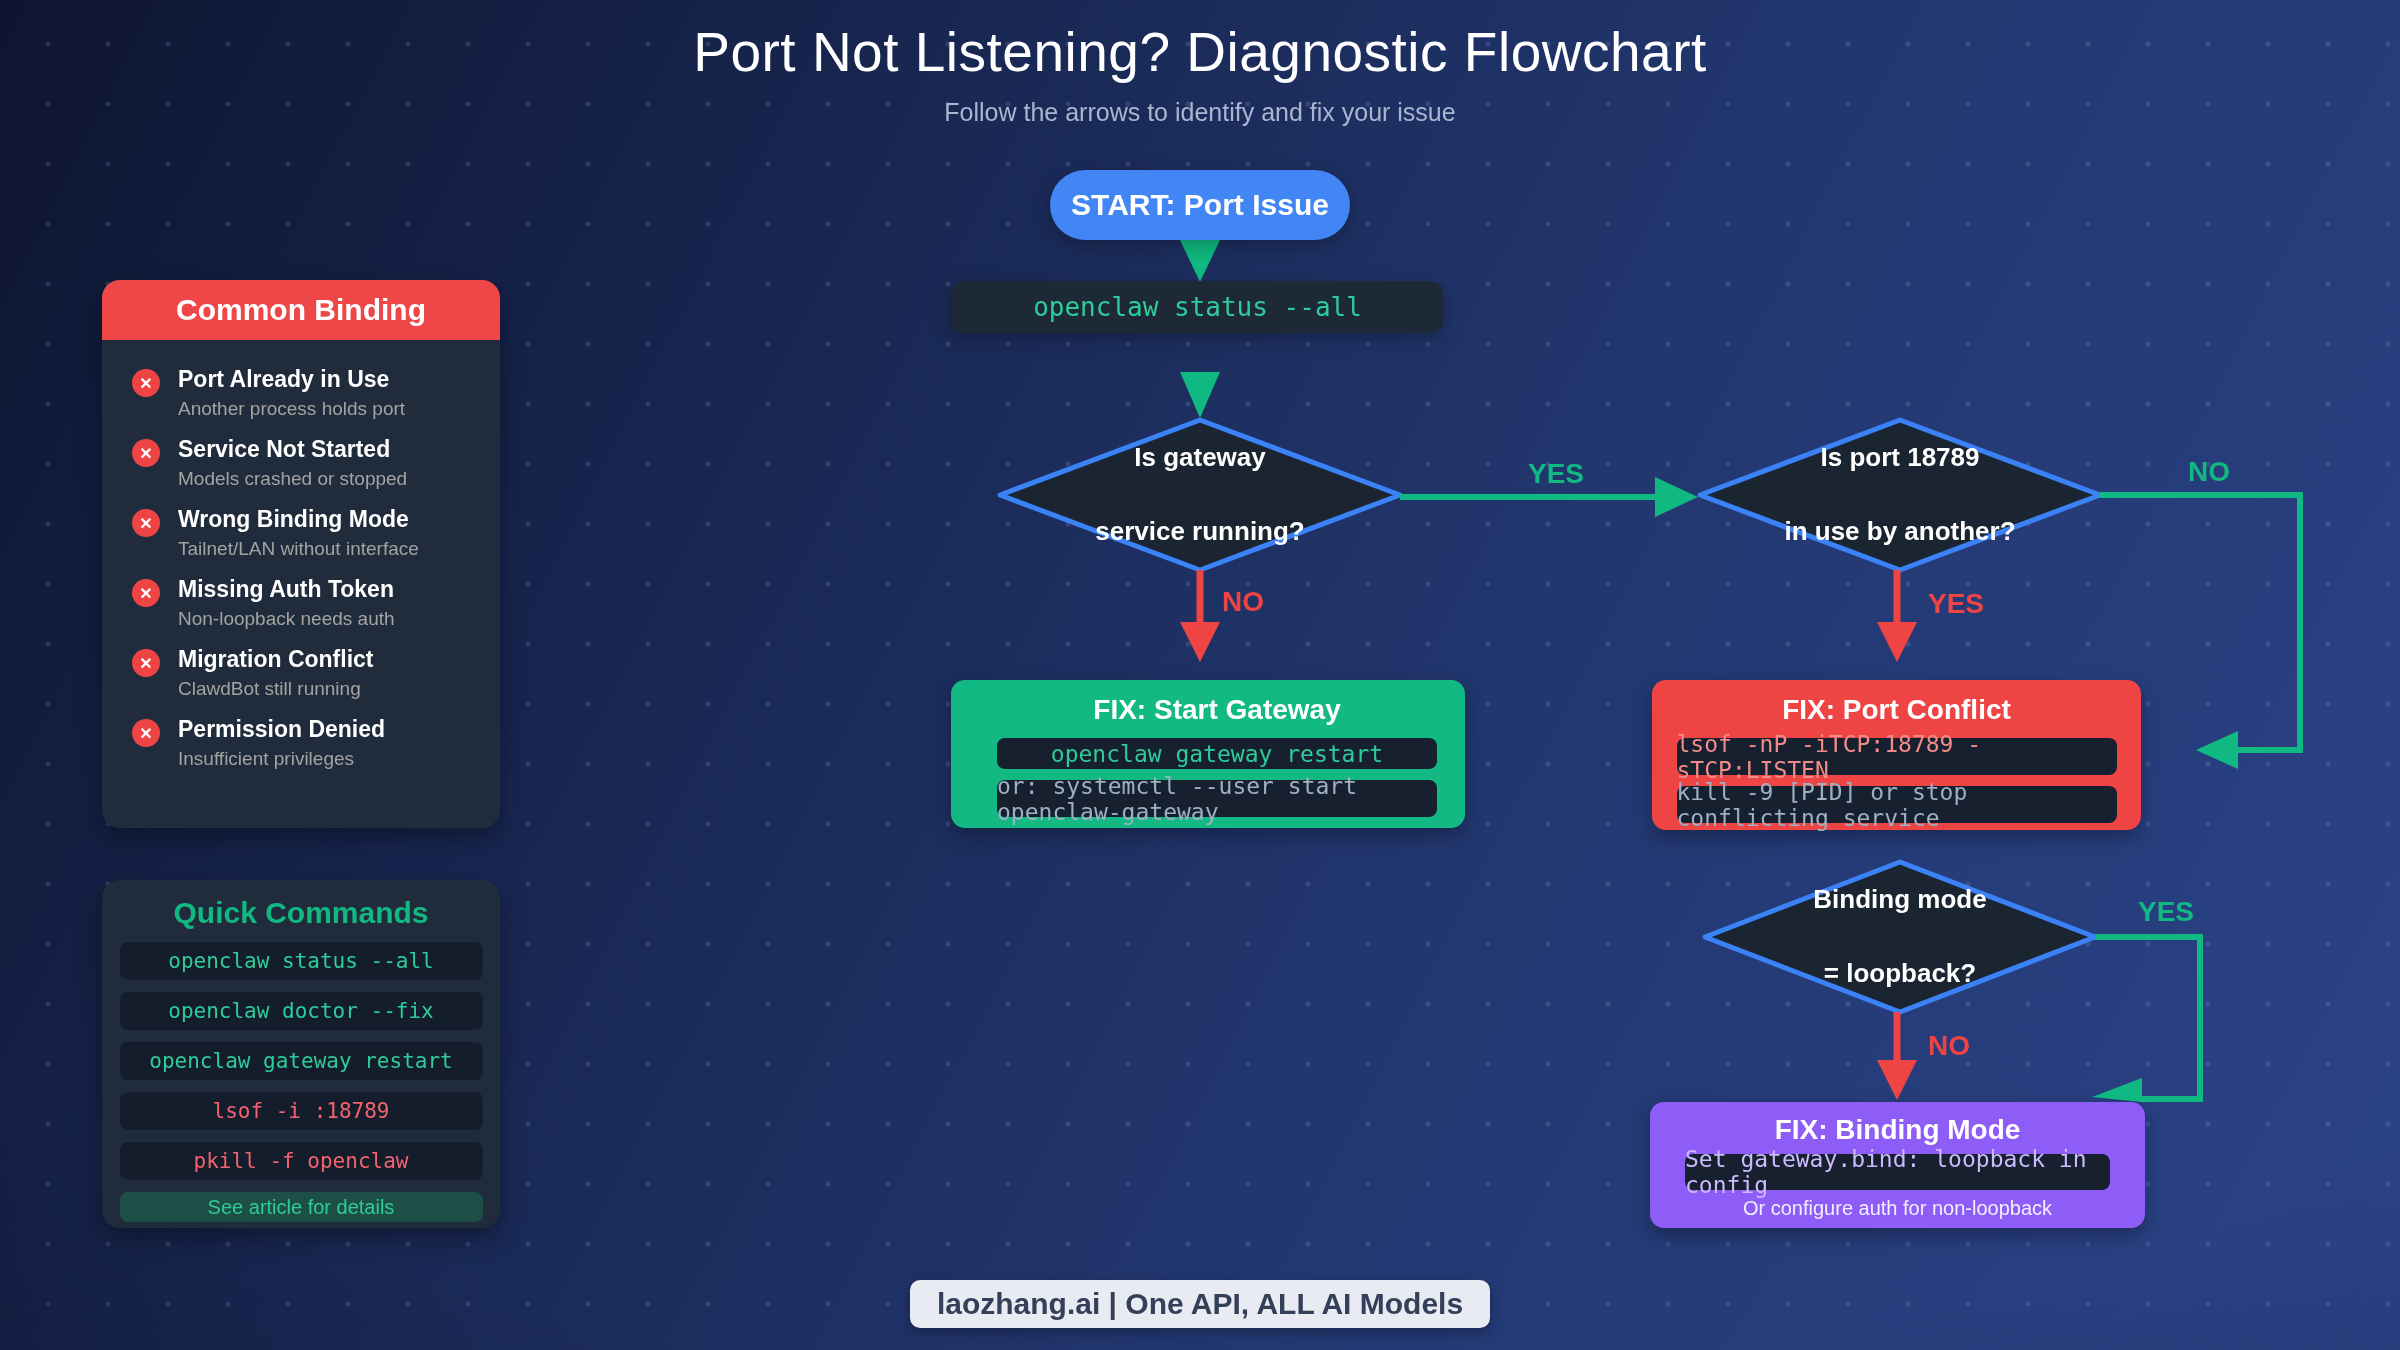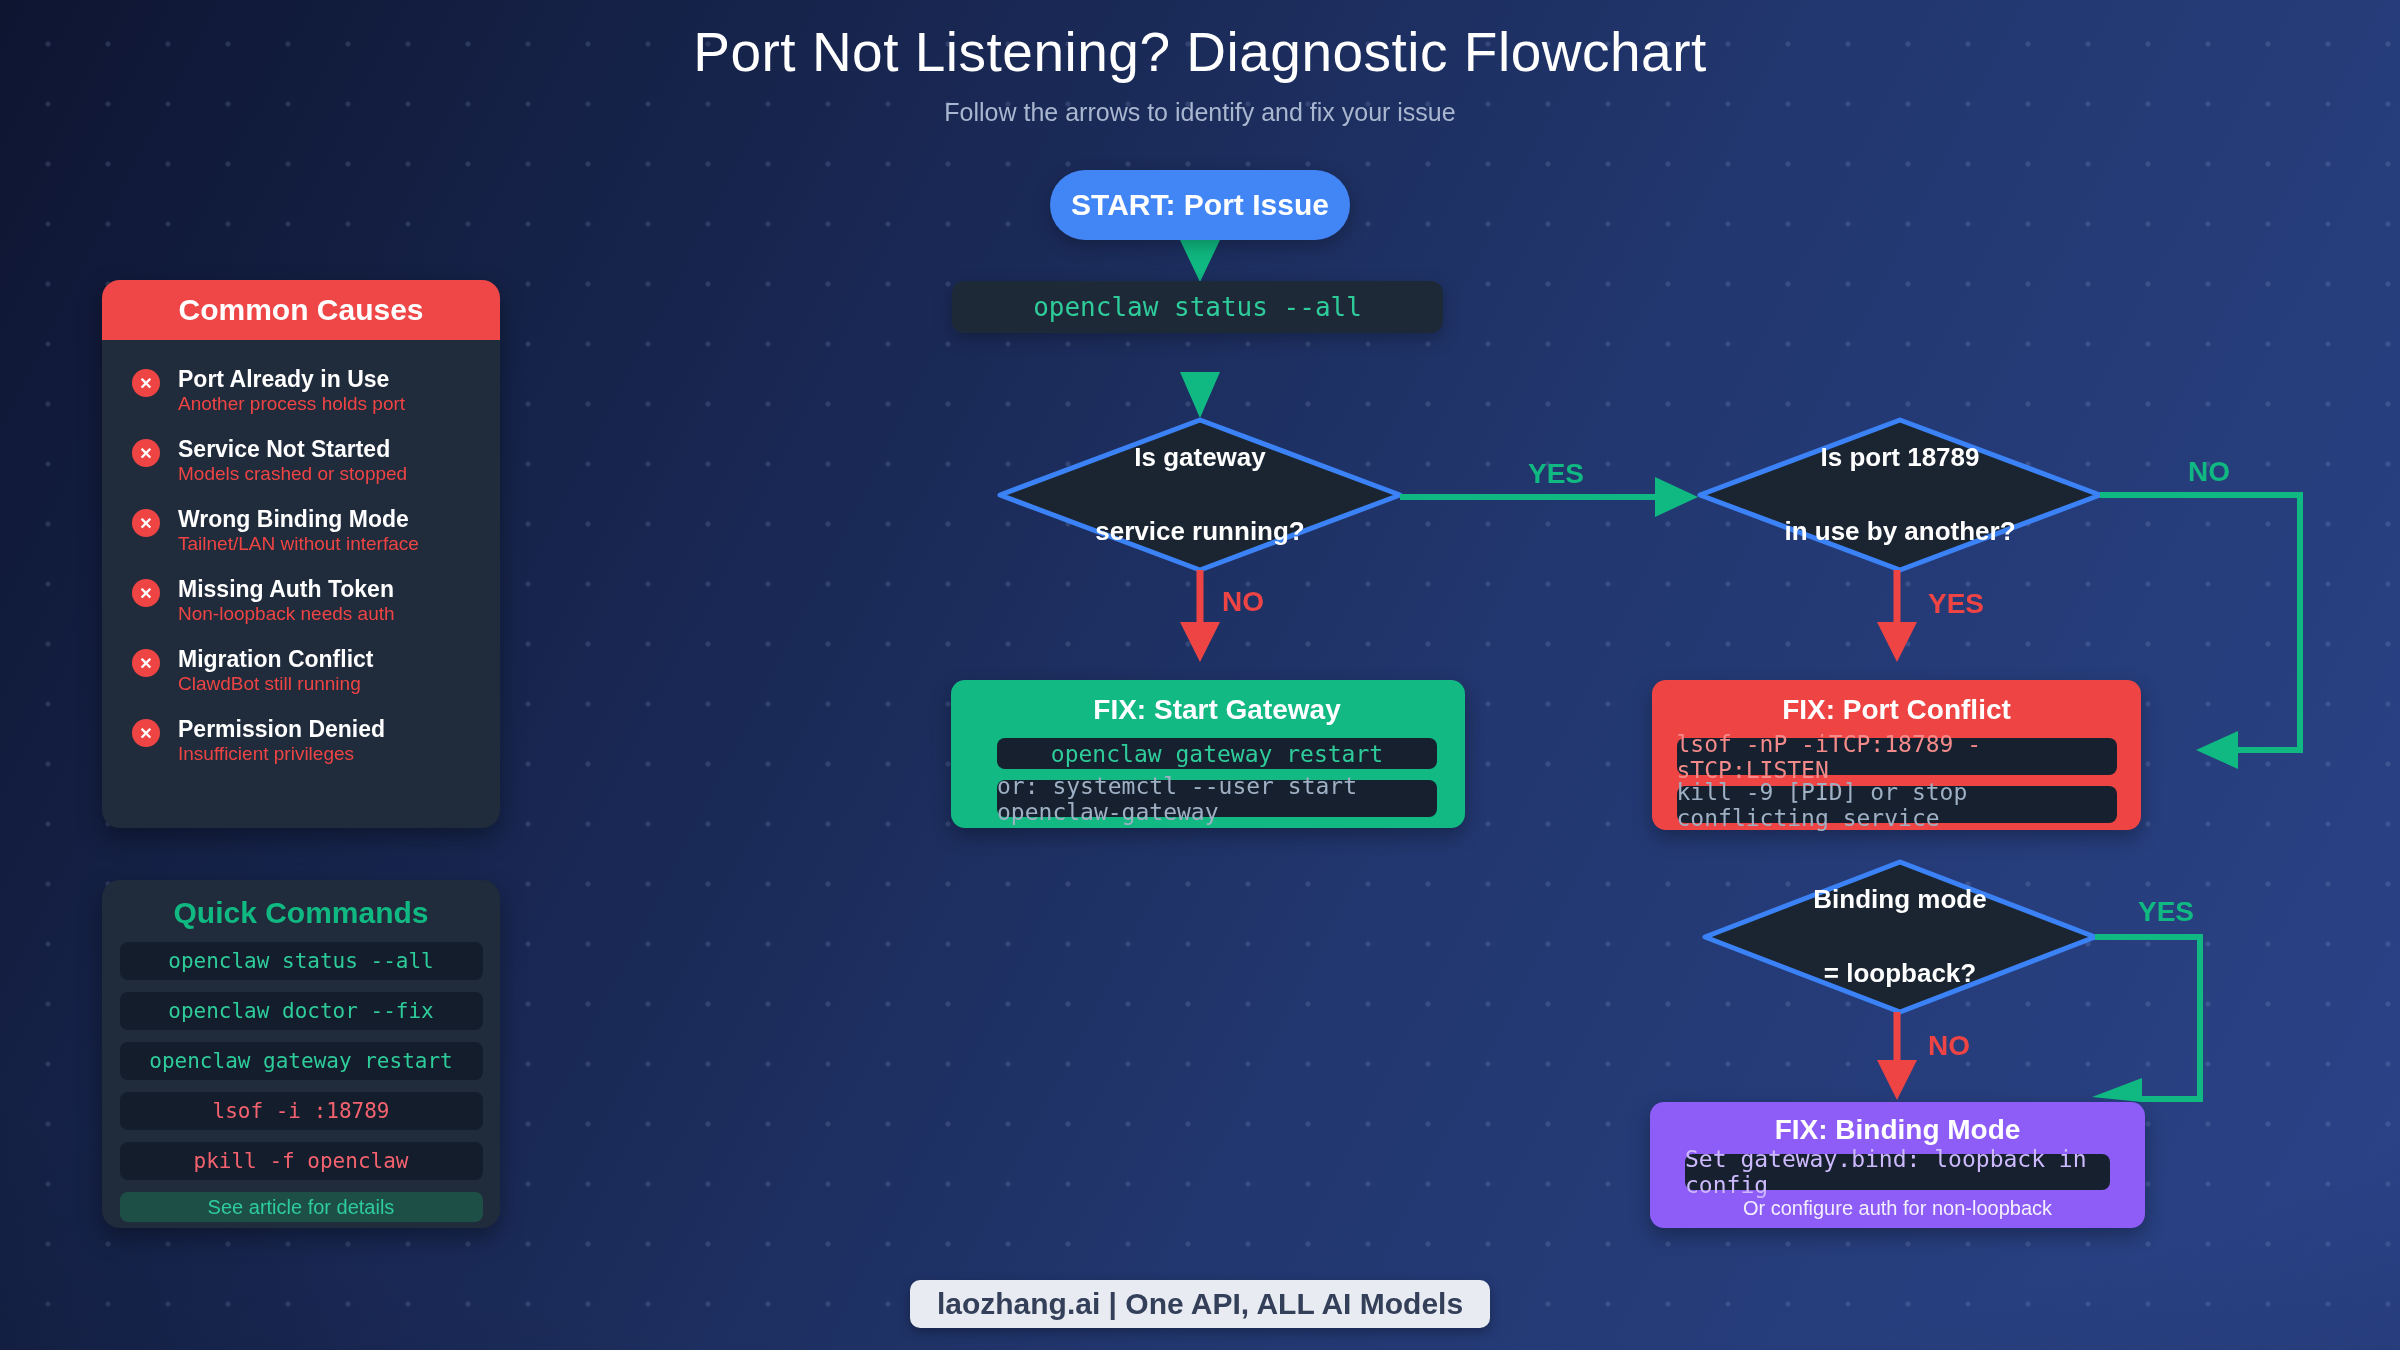--- a/index.html
+++ b/index.html
@@ -58,21 +58,21 @@
     box-shadow:0 10px 24px rgba(0,0,0,.35); z-index:10; }
   .causes { top:280px; height:548px; }
   .causes-head { background:#ef4747; border-radius:18px 18px 0 0; height:60px;
     display:flex; align-items:center; justify-content:center; color:#fff; font-size:30px; font-weight:bold; }
   .causes-list { padding:26px 0 0 30px; }
   .cause { display:flex; height:70px; }
   .xicon { width:28px; height:28px; border-radius:50%; background:#ef4444; color:#fff; flex:none;
     display:flex; align-items:center; justify-content:center; font-size:16px; font-weight:bold; margin-top:3px; }
   .cause-text { margin-left:18px; }
   .cause-title { color:#fff; font-size:23px; font-weight:bold; }
-  .cause-desc { color:#ef4444; font-size:19px; }
+  .cause-desc { color:#a3a3a3; font-size:19px; margin-top:5px; }
 
   .qc { top:880px; height:348px; }
   .qc-title { text-align:center; color:#10b981; font-size:30px; font-weight:bold; margin:16px 0 12px; }
   .qc .code { width:363px; height:38px; font-size:21px; margin:0 auto 12px; background:#141d2b; }
   .qc .code[data-tone="green"] { color:#2ecc9a; }
   .qc .code[data-tone="red"] { color:#f4626f; }
   .qc-btn { width:363px; height:30px; margin:0 auto; background:#1d4f47; border-radius:8px;
     color:#2ecc9a; font-size:20px; display:flex; align-items:center; justify-content:center; cursor:pointer; }
 
   .footer-pill { left:910px; top:1280px; width:580px; height:48px; border-radius:10px;
@@ -160,21 +160,21 @@
     <div class="code code-gray">kill -9 [PID] or stop conflicting service</div>
   </div>
 
   <div class="fixbox fix-purple">
     <div class="fix-title">FIX: Binding Mode</div>
     <div class="code code-lav">Set gateway.bind: loopback in config</div>
     <div class="fix-note">Or configure auth for non-loopback</div>
   </div>
 
   <div class="panel causes">
-    <div class="causes-head">Common Causes</div>
+    <div class="causes-head">Common Binding</div>
     <div class="causes-list">
       <div class="cause">
         <span class="xicon">✕</span>
         <span class="cause-text">
           <div class="cause-title">Port Already in Use</div>
           <div class="cause-desc">Another process holds port</div>
         </span>
       </div>
       <div class="cause">
         <span class="xicon">✕</span>

